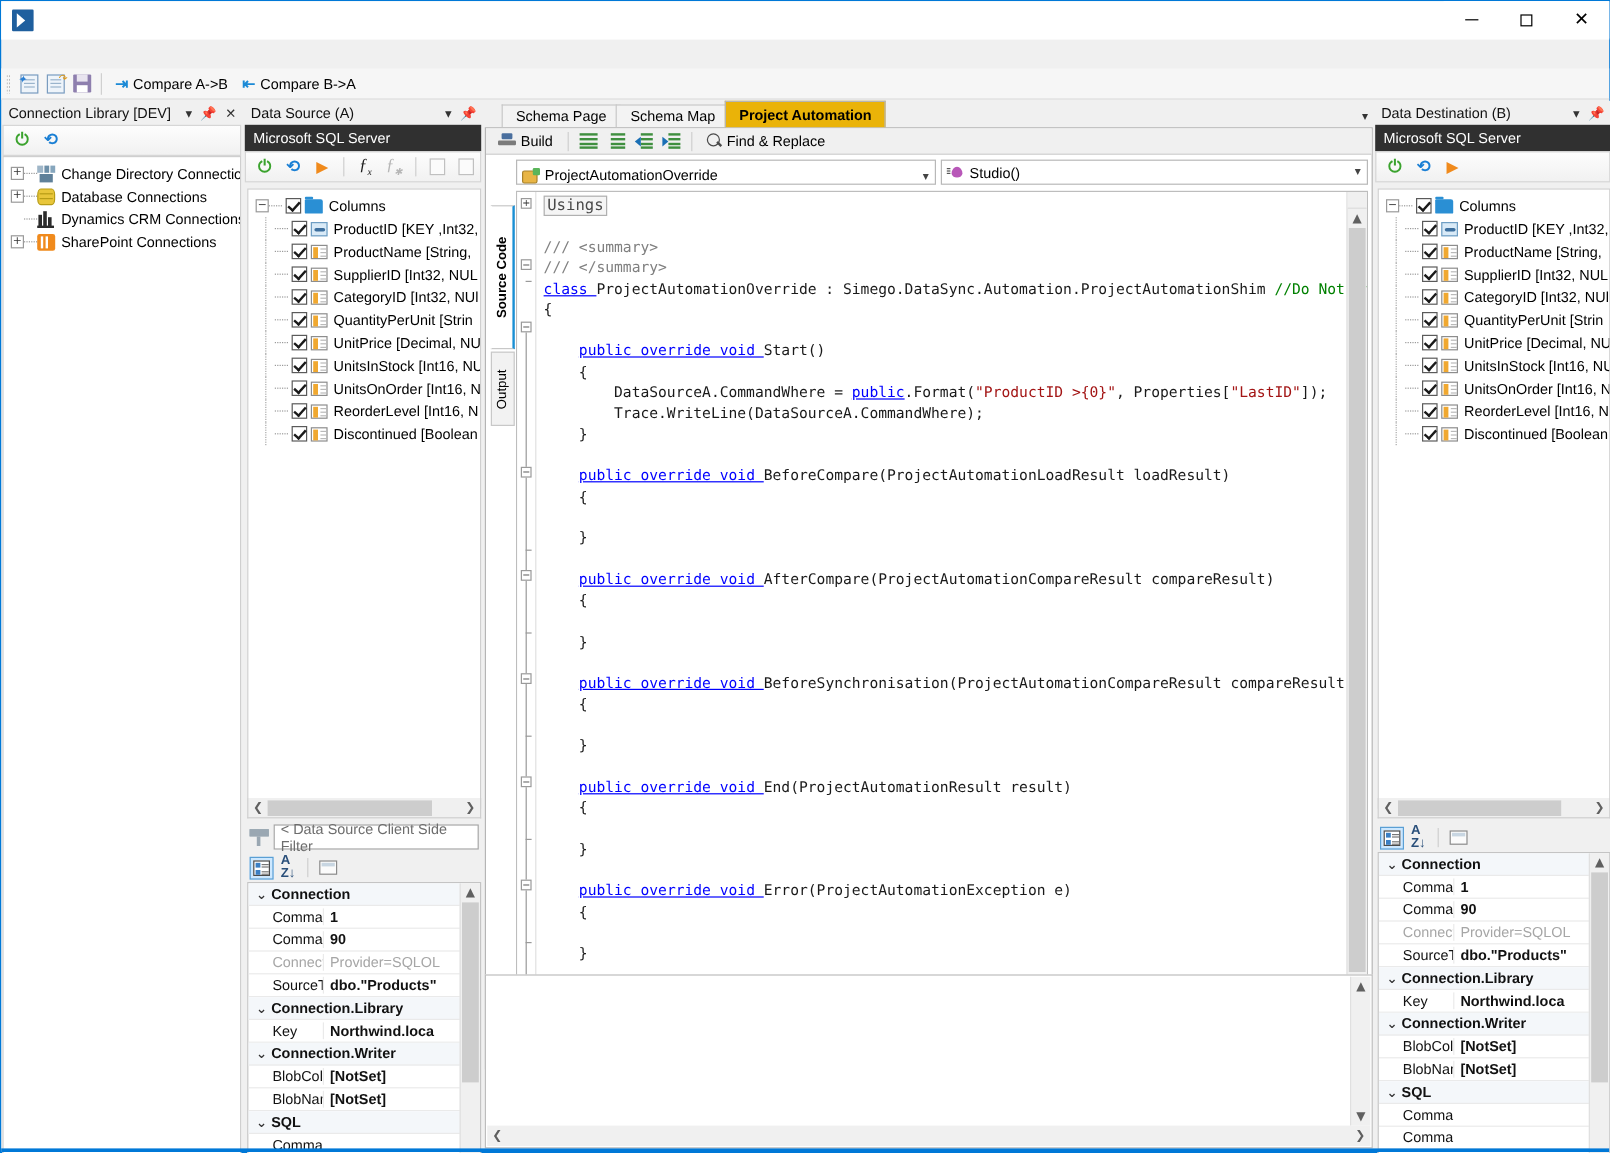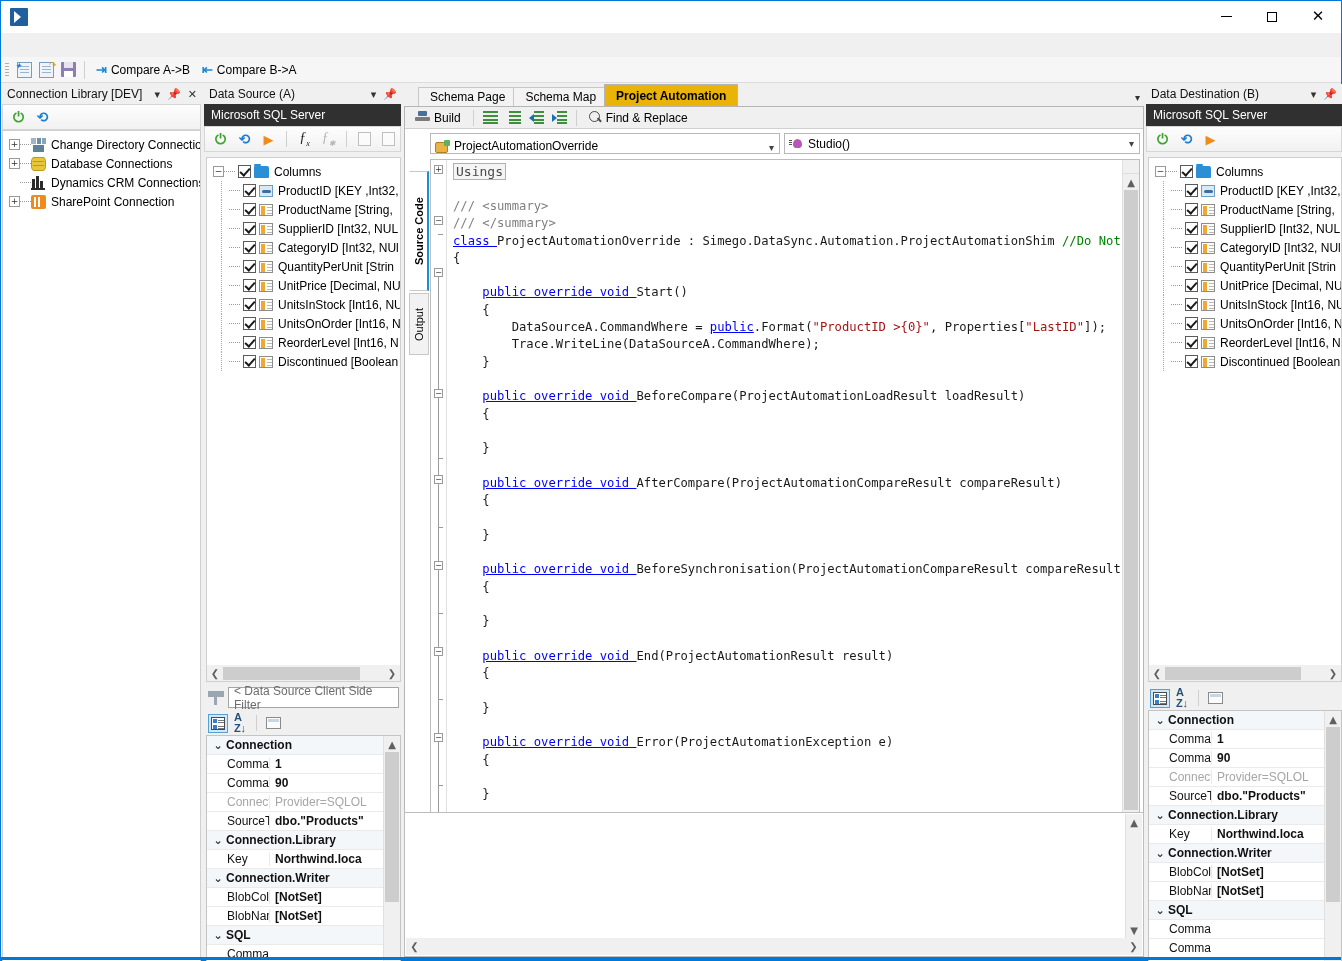--- a/index.html
+++ b/index.html
@@ -364,21 +364,21 @@
         <div class="tree-row" style="padding-left:6px;">
           <span style="width:11px;flex:none;"></span>
           <span class="tree-dotted"></span>
           <span class="cl-ico cl-crm"></span>
           <span>Dynamics CRM Connections</span>
         </div>
         <div class="tree-row" style="padding-left:6px;">
           <span class="tree-exp">+</span>
           <span class="tree-dotted"></span>
           <span class="cl-ico cl-sp"></span>
-          <span>SharePoint Connection</span>
+          <span>SharePoint Connections</span>
         </div>
       </div>
 
     </div>
   </div>
 
   <div style="position:absolute;left:203px;top:83px;width:198px;height:876px;background:#f0f0f0;">
     <div class="panel-title">
       <span>Data Source (A)</span>
       <span class="tools">

